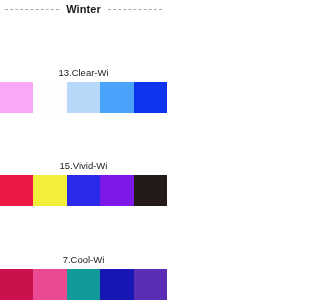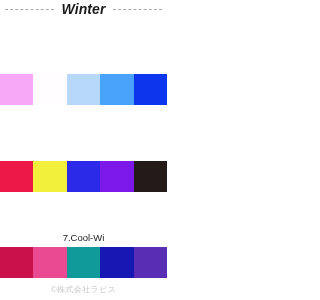--- a/index.html
+++ b/index.html
@@ -32,28 +32,27 @@
     box-sizing: border-box;
     flex: 0 0 auto;
   }
   .rule {
     flex: 1 1 auto;
     height: 0;
     border-top: 1px dashed #9b9b9b;
     opacity: 0.85;
   }
   .season-title {
-    font-size: 14px;
+    font-size: 11px;
     font-weight: bold;
     color: #1a1a1a;
     padding: 0 7px;
     white-space: nowrap;
     letter-spacing: 0.1px;
     line-height: 11px;
-    font-style: italic;
   }
 
   
   .groups {
     flex: 1 1 auto;
     display: flex;
     flex-direction: column;
   }
   .palette-group {
     flex: 1 1 0;
@@ -102,31 +101,33 @@
 
   <div class="season-header">
     <span class="rule"></span>
     <span class="season-title">Winter</span>
     <span class="rule"></span>
   </div>
 
   <div class="groups">
 
     <div class="palette-group">
+      <div class="palette-label">13.Clear-Wi</div>
       <div class="swatch-row">
         <div class="swatch" style="background-color: rgb(247, 169, 247);"></div>
         <div class="swatch" style="background-color: rgb(255, 253, 255);"></div>
         <div class="swatch" style="background-color: rgb(183, 216, 249);"></div>
         <div class="swatch" style="background-color: rgb(74, 163, 251);"></div>
         <div class="swatch" style="background-color: rgb(14, 53, 238);"></div>
       </div>
     </div>
 
 
     <div class="palette-group">
+      <div class="palette-label">15.Vivid-Wi</div>
       <div class="swatch-row">
         <div class="swatch" style="background-color: rgb(236, 24, 70);"></div>
         <div class="swatch" style="background-color: rgb(242, 240, 59);"></div>
         <div class="swatch" style="background-color: rgb(42, 42, 232);"></div>
         <div class="swatch" style="background-color: rgb(125, 25, 232);"></div>
         <div class="swatch" style="background-color: rgb(36, 26, 24);"></div>
       </div>
     </div>
 
     <div class="palette-group">
@@ -135,17 +136,14 @@
         <div class="swatch" style="background-color: rgb(202, 17, 76);"></div>
         <div class="swatch" style="background-color: rgb(234, 74, 145);"></div>
         <div class="swatch" style="background-color: rgb(16, 154, 154);"></div>
         <div class="swatch" style="background-color: rgb(23, 23, 180);"></div>
         <div class="swatch" style="background-color: rgb(90, 46, 180);"></div>
       </div>
     </div>
 
   </div>
 
-  <div class="footer">
-    <span class="copyright">©株式会社ラピス</span>
-  </div>
 
 </div>
 
 </body></html>

